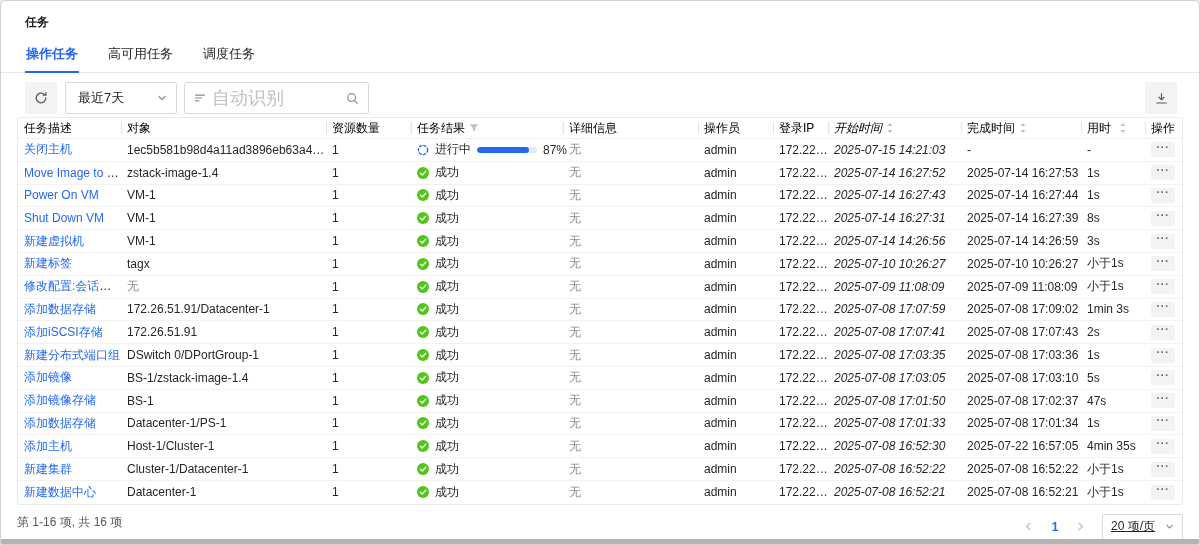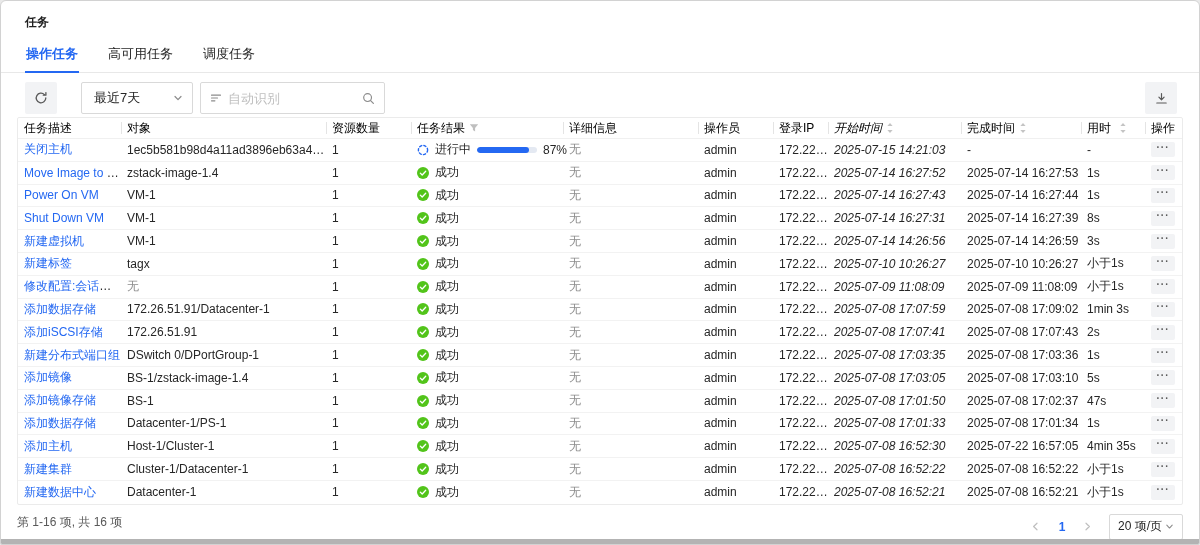--- a/index.html
+++ b/index.html
@@ -13,25 +13,25 @@
 
   .tabs { display:flex; gap:28px; padding:0 24px; margin-top:9px; border-bottom:1px solid #e8e8e8; }
   .tab { font-size:13px; color:#262626; padding:5px 1px 9px 1px; cursor:pointer; position:relative; }
   .tab.active { color:#2468f2; font-weight:bold; }
   .tab.active::after { content:""; position:absolute; left:0; right:0; bottom:-1px; height:2px; background:#2468f2; }
 
   .toolbar { display:flex; align-items:center; margin:9px 22px 0 24px; height:32px; }
   .icon-btn { width:32px; height:32px; background:#f2f3f5; border:none; border-radius:2px;
               display:flex; align-items:center; justify-content:center; cursor:pointer; }
   .select-box { display:flex; align-items:center; justify-content:space-between; width:112px; height:32px;
-                border:1px solid #d9d9d9; border-radius:2px; background:#fff; margin-left:24px;
+                border:1px solid #d9d9d9; border-radius:2px; background:#fff; margin-left:8px;
                 padding:0 9px 0 12px; font-size:13px; color:#262626; cursor:pointer; }
   .search-box { display:flex; align-items:center; width:185px; height:32px; border:1px solid #d9d9d9;
                 border-radius:2px; background:#fff; margin-left:7px; padding:0 9px; }
-  .search-box input { flex:1; border:none; outline:none; font-size:13px; color:#262626; margin:0 6px; min-width:0;
+  .search-box input { flex:1; border:none; outline:none; font-size:18px; color:#262626; margin:0 6px; min-width:0;
                       font-family:"Liberation Sans","DejaVu Sans",sans-serif; }
   .search-box input::placeholder { color:#bfbfbf; }
   .toolbar-spacer { flex:1; }
 
   .table { margin:3px 16px 0 16px; border:1px solid #ebebeb; border-radius:2px; font-size:12px; }
   .thead { display:flex; align-items:center; height:21px; color:#000000; border-bottom:1px solid #f0f0f0; }
   .th { display:flex; align-items:center; gap:4px; height:100%; padding-left:6px; position:relative;
         white-space:nowrap; overflow:hidden; }
   .th:not(:first-child)::before { content:""; position:absolute; left:0; top:4px; bottom:4px; width:1px; background:#e4e4e4; }
   .row { display:flex; align-items:center; height:22.8px; border-bottom:1px solid #f2f2f2; }
@@ -48,22 +48,22 @@
               display:flex; align-items:center; justify-content:center; font-size:10px; font-weight:bold;
               color:#595959; letter-spacing:1px; line-height:1; padding-bottom:4px; }
   .icon { display:inline-flex; align-items:center; justify-content:center; flex:none; }
 
   .footer { display:flex; align-items:flex-start; margin:9px 16px 0 16px; font-size:12px; color:#595959; }
   .footer-spacer { flex:1; }
   .pager { display:flex; align-items:center; gap:4px; }
   .page-arrow { width:22px; height:24px; display:flex; align-items:center; justify-content:center; cursor:pointer; }
   .page-num { min-width:22px; height:24px; display:flex; align-items:center; justify-content:center;
               color:#2468f2; font-weight:bold; cursor:pointer; }
-  .page-size { display:flex; align-items:center; gap:3px; height:26px; border:1px solid #d9d9d9; border-radius:2px;
-               background:#fff; padding:0 8px; margin-left:6px; color:#262626; cursor:pointer; }
+  .page-size { display:flex; align-items:center; gap:10px; height:26px; border:1px solid #d9d9d9; border-radius:2px;
+               background:#fff; padding:0 8px; margin-left:6px; color:#262626; cursor:pointer;text-decoration:underline; }
 </style>
 </head>
 <body>
 
 <div class="frame">
 
   <div class="page-title">任务</div>
 
   <div class="tabs">
       <div class="tab active">操作任务</div>

